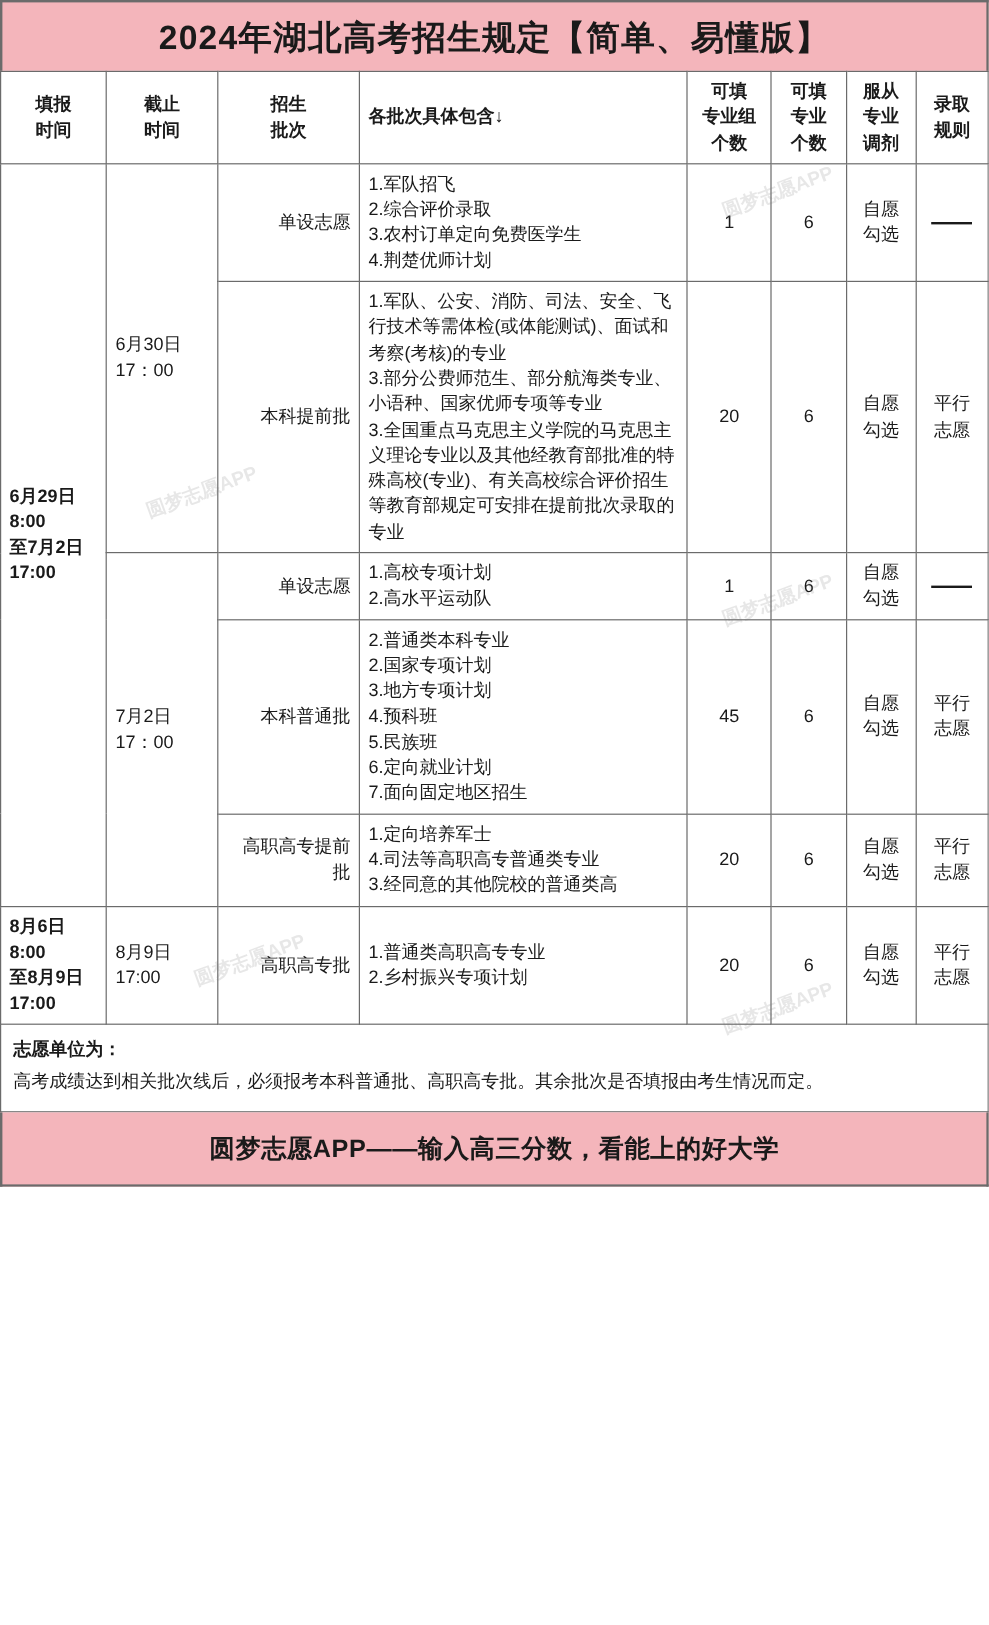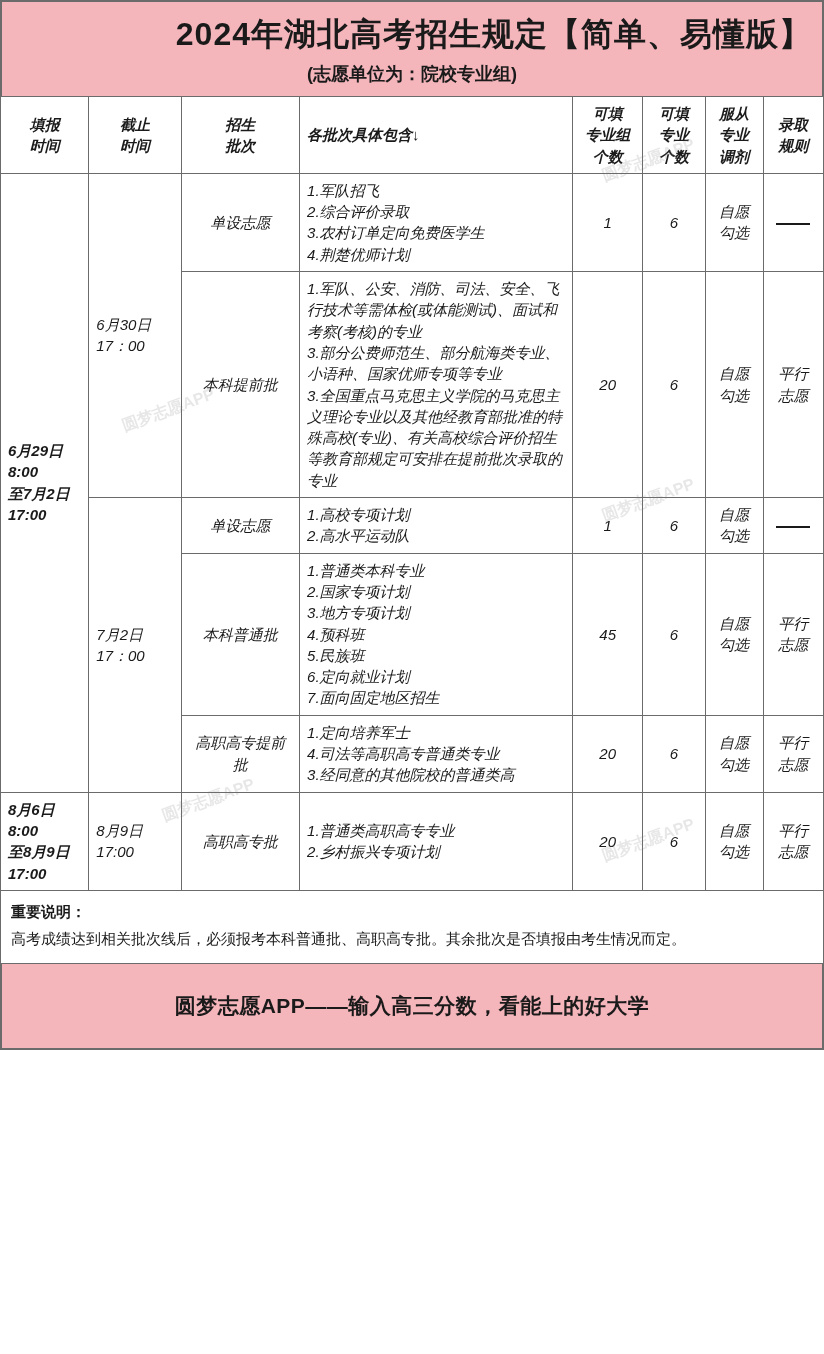--- a/index.html
+++ b/index.html
@@ -22,40 +22,38 @@
 
   
   .title-band {
     background: #f4b5bb;
     border: 2px solid #6b6b6b;
     border-bottom: none;
     padding: 12px 10px 10px 10px;
     text-align: center;
   }
   .title-main {
-    font-size: 32px;
+    font-size: 28px;
     font-weight: bold;
     letter-spacing: 1px;
     color: #1a1a1a;
     line-height: 1.25;
-    text-align: right;
   }
   .title-sub {
     font-size: 18px;
     font-weight: bold;
     margin-top: 8px;
     color: #1a1a1a;
   }
 
   
   table.main {
     border-collapse: collapse;
     width: 824px;
     table-layout: fixed;
-    font-style: italic;
   }
   table.main th, table.main td {
     border: 1.5px solid #6b6b6b;
     vertical-align: middle;
     padding: 6px 7px;
     font-size: 15px;
     line-height: 1.42;
     background: transparent;
   }
   thead th {
@@ -75,21 +73,21 @@
     font-weight: bold;
     font-size: 16px;
     line-height: 1.45;
   }
   .c-deadline {
     text-align: left;
     font-size: 15px;
     line-height: 1.5;
   }
   .c-batch {
-    text-align: center;
+    text-align: right;
     font-size: 16px;
     border-radius: 28px;
   }
   .c-detail {
     text-align: left;
     font-size: 15px;
     line-height: 1.5;
   }
   .c-num {
     text-align: center;
@@ -123,21 +121,21 @@
   .note-body {
     color: #1a1a1a;
   }
 
   
   .footer-band {
     background: #f4b5bb;
     border: 2px solid #6b6b6b;
     border-top: none;
     text-align: center;
-    padding: 28px 8px;
+    padding: 16px 8px;
     font-size: 21px;
     font-weight: bold;
     letter-spacing: 0.5px;
   }
 
   
   .wm {
     position: absolute;
     font-size: 16px;
     font-weight: bold;
@@ -156,21 +154,20 @@
   <div class="wm" style="left:120px;top:400px;">圆梦志愿APP</div>
   <div class="wm" style="left:600px;top:150px;">圆梦志愿APP</div>
   <div class="wm" style="left:600px;top:490px;">圆梦志愿APP</div>
   <div class="wm" style="left:160px;top:790px;">圆梦志愿APP</div>
   <div class="wm" style="left:600px;top:830px;">圆梦志愿APP</div>
   <div class="wm" style="left:130px;top:1110px;">圆梦志愿APP</div>
   <div class="wm" style="left:590px;top:1100px;">圆梦志愿APP</div>
 
   <div class="title-band">
     <div class="title-main">2024年湖北高考招生规定【简单、易懂版】</div>
-    <div class="title-sub">(志愿单位为：院校专业组)</div>
   </div>
 
   <table class="main">
     <colgroup>
       <col style="width:88px">
       <col style="width:92px">
       <col style="width:118px">
       <col style="width:272px">
       <col style="width:70px">
       <col style="width:62px">
@@ -280,21 +277,21 @@
           <span class="detail-line">勾选</span>
         </td>
         <td class="c-rule">
           <span class="dash"></span>
         </td>
       </tr>
 
       <tr>
         <td class="c-batch">本科普通批</td>
         <td class="c-detail">
-          <span class="detail-line">1.普通类本科专业</span>
+          <span class="detail-line">2.普通类本科专业</span>
           <span class="detail-line">2.国家专项计划</span>
           <span class="detail-line">3.地方专项计划</span>
           <span class="detail-line">4.预科班</span>
           <span class="detail-line">5.民族班</span>
           <span class="detail-line">6.定向就业计划</span>
           <span class="detail-line">7.面向固定地区招生</span>
         </td>
         <td class="c-num">45</td>
         <td class="c-num">6</td>
         <td class="c-obey">
@@ -350,21 +347,21 @@
         </td>
         <td class="c-rule">
           <span class="detail-line">平行</span>
           <span class="detail-line">志愿</span>
         </td>
       </tr>
     </tbody>
   </table>
 
   <div class="note">
-    <div class="note-title">重要说明：</div>
+    <div class="note-title">志愿单位为：</div>
     <div class="note-body">高考成绩达到相关批次线后，必须报考本科普通批、高职高专批。其余批次是否填报由考生情况而定。</div>
   </div>
 
   <div class="footer-band">
     <span>圆梦志愿APP——输入高三分数，看能上的好大学</span>
   </div>
 
 </div>
 
 </body></html>

